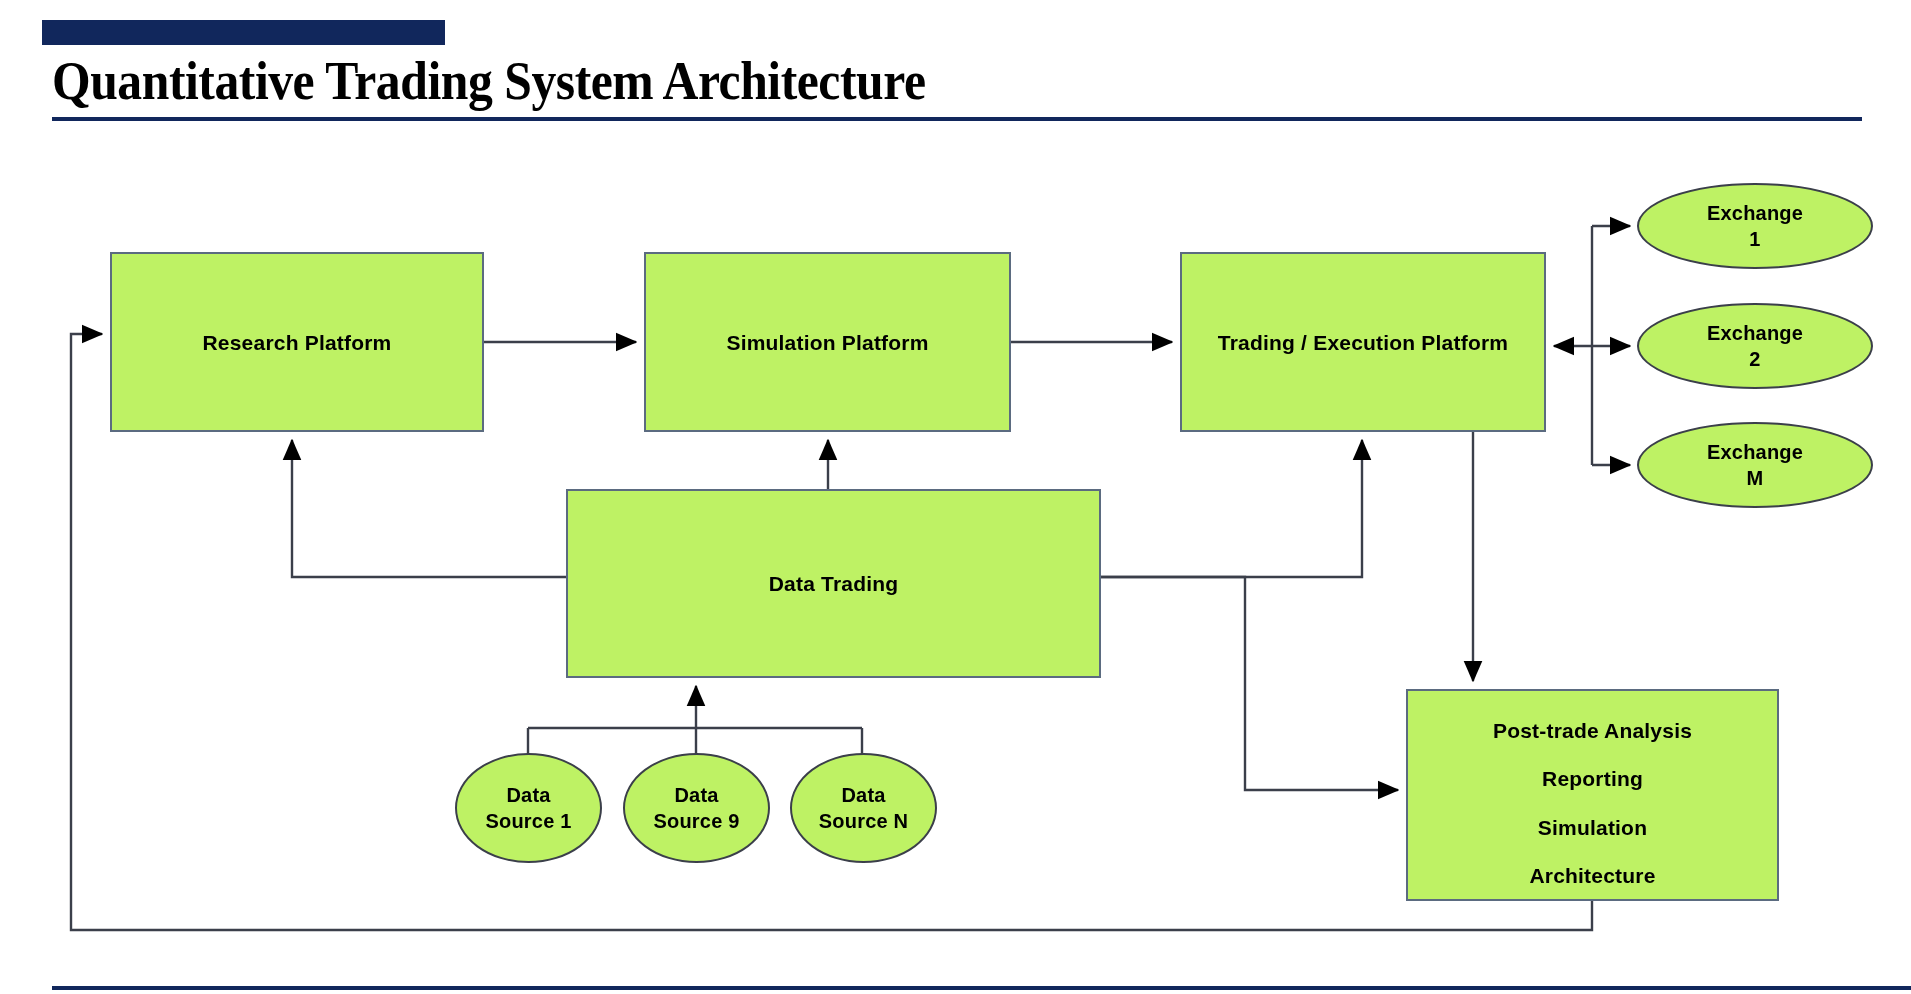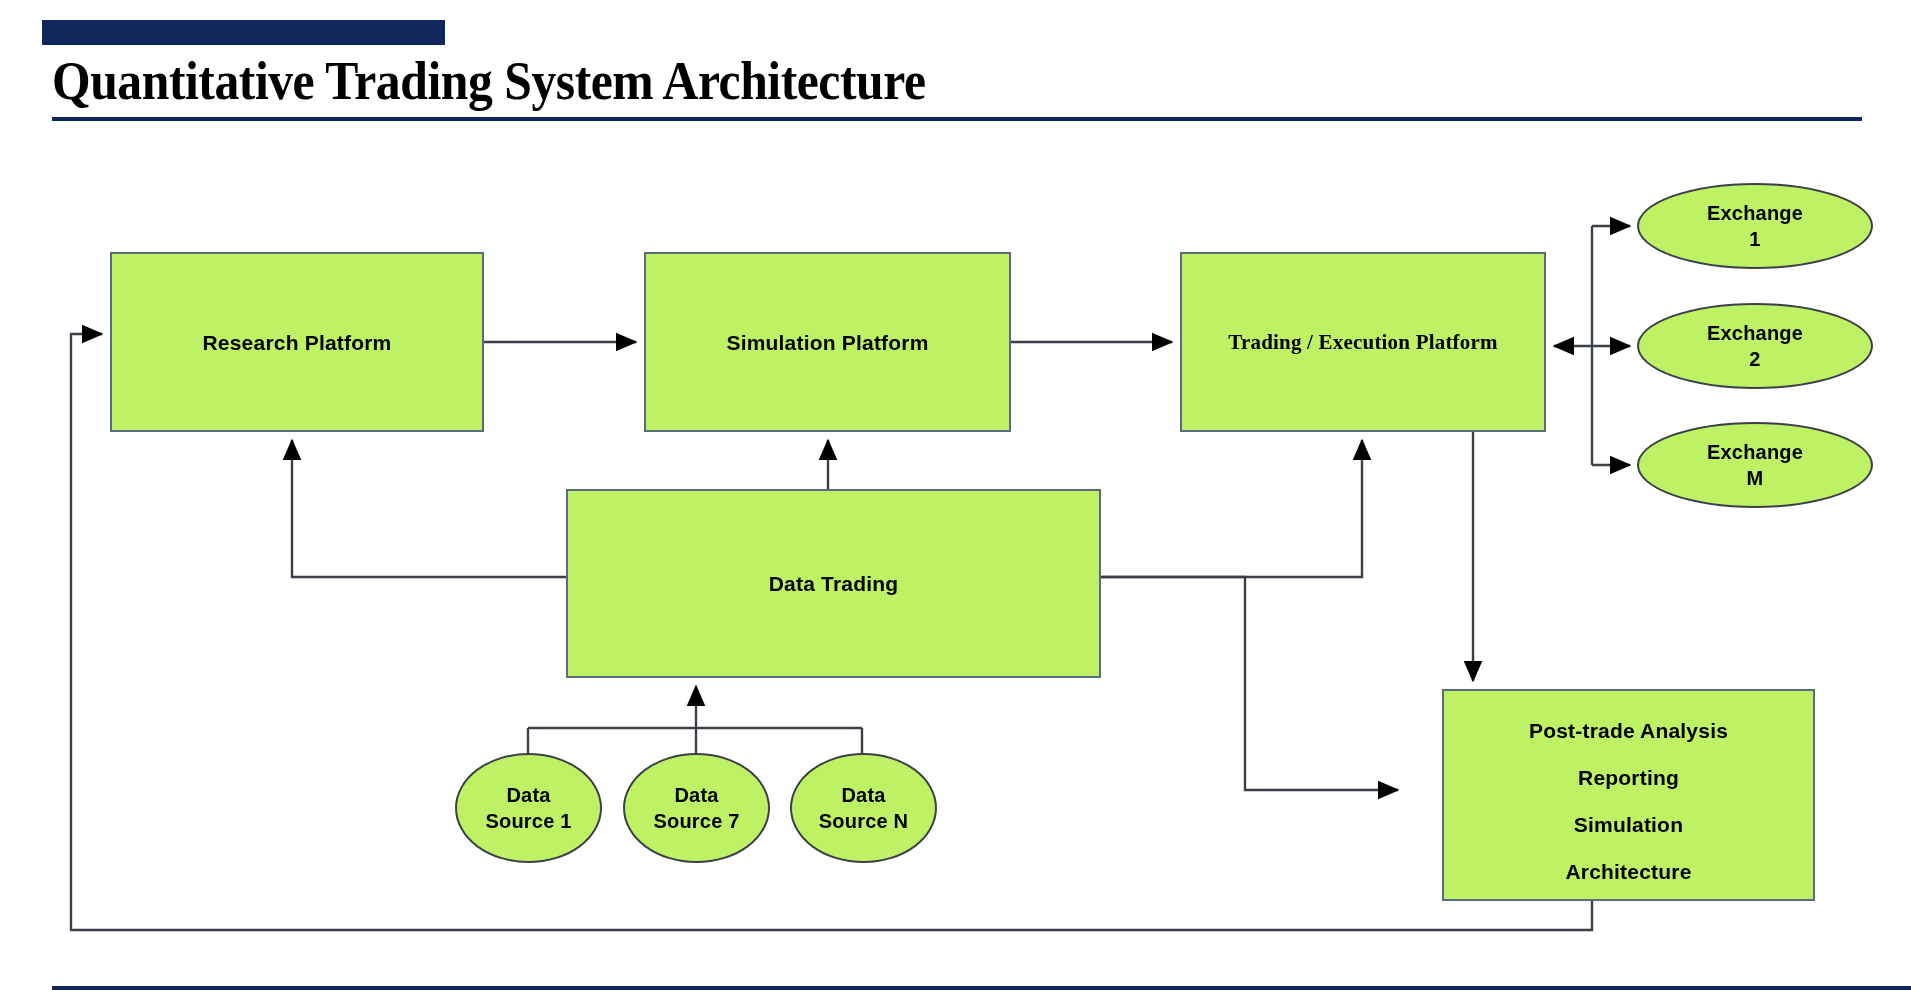--- a/index.html
+++ b/index.html
@@ -93,23 +93,23 @@
   }
   .node.ellipse {
     border: 2px solid #3b3f4a;
     border-radius: 50%;
   }
   .node-label { line-height: 27px; white-space: nowrap; }
 
   
   #node-research   { left: 110px; top: 252px;  width: 374px; height: 180px; }
   #node-simulation { left: 644px; top: 252px;  width: 367px; height: 180px; }
-  #node-trading    { left: 1180px;top: 252px;  width: 366px; height: 180px; font-family: Liberation Serif, serif; }
+  #node-trading    { left: 1180px;top: 252px;  width: 366px; height: 180px; }
   #node-data-platform { left: 566px; top: 489px; width: 535px; height: 189px; }
-  #node-posttrade  { left: 1406px;top: 689px;  width: 373px; height: 212px; justify-content: flex-start; padding-top: 16px; margin-left: 36px; }
+  #node-posttrade  { left: 1406px;top: 689px;  width: 373px; height: 212px; justify-content: space-between; padding-top: 16px; }
   #node-posttrade .node-label { margin: 10px 0; }
 
   #node-exchange-1 { left: 1637px; top: 183px; width: 236px; height: 86px; }
   #node-exchange-2 { left: 1637px; top: 303px; width: 236px; height: 86px; }
   #node-exchange-m { left: 1637px; top: 422px; width: 236px; height: 86px; }
 
   #node-source-1 { left: 455px; top: 753px; width: 147px; height: 110px; }
   #node-source-2 { left: 623px; top: 753px; width: 147px; height: 110px; }
   #node-source-n { left: 790px; top: 753px; width: 147px; height: 110px; }
 
@@ -197,20 +197,20 @@
     <span class="node-label">Exchange</span>
     <span class="node-label">M</span>
   </div>
 
   <div class="node ellipse" id="node-source-1">
     <span class="node-label">Data</span>
     <span class="node-label">Source 1</span>
   </div>
   <div class="node ellipse" id="node-source-2">
     <span class="node-label">Data</span>
-    <span class="node-label">Source 7</span>
+    <span class="node-label">Source 9</span>
   </div>
   <div class="node ellipse" id="node-source-n">
     <span class="node-label">Data</span>
     <span class="node-label">Source N</span>
   </div>
 
 </div>
 
 </body></html>

